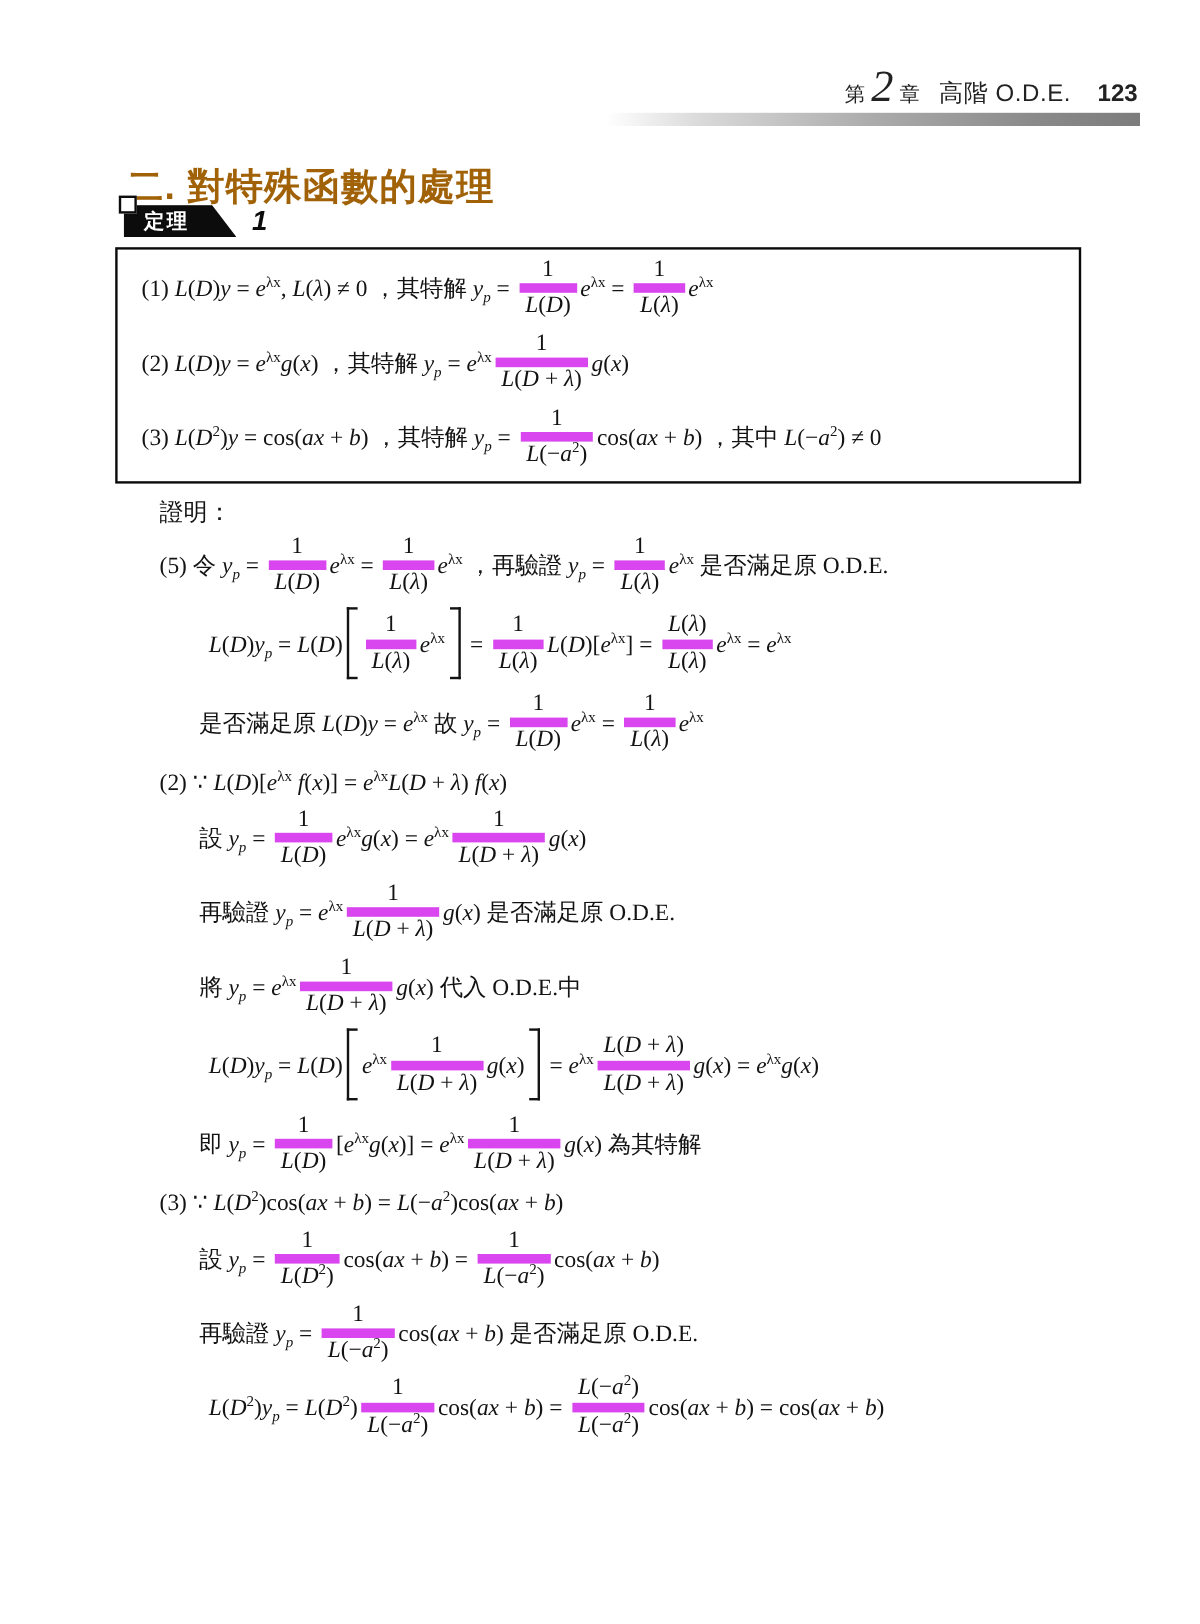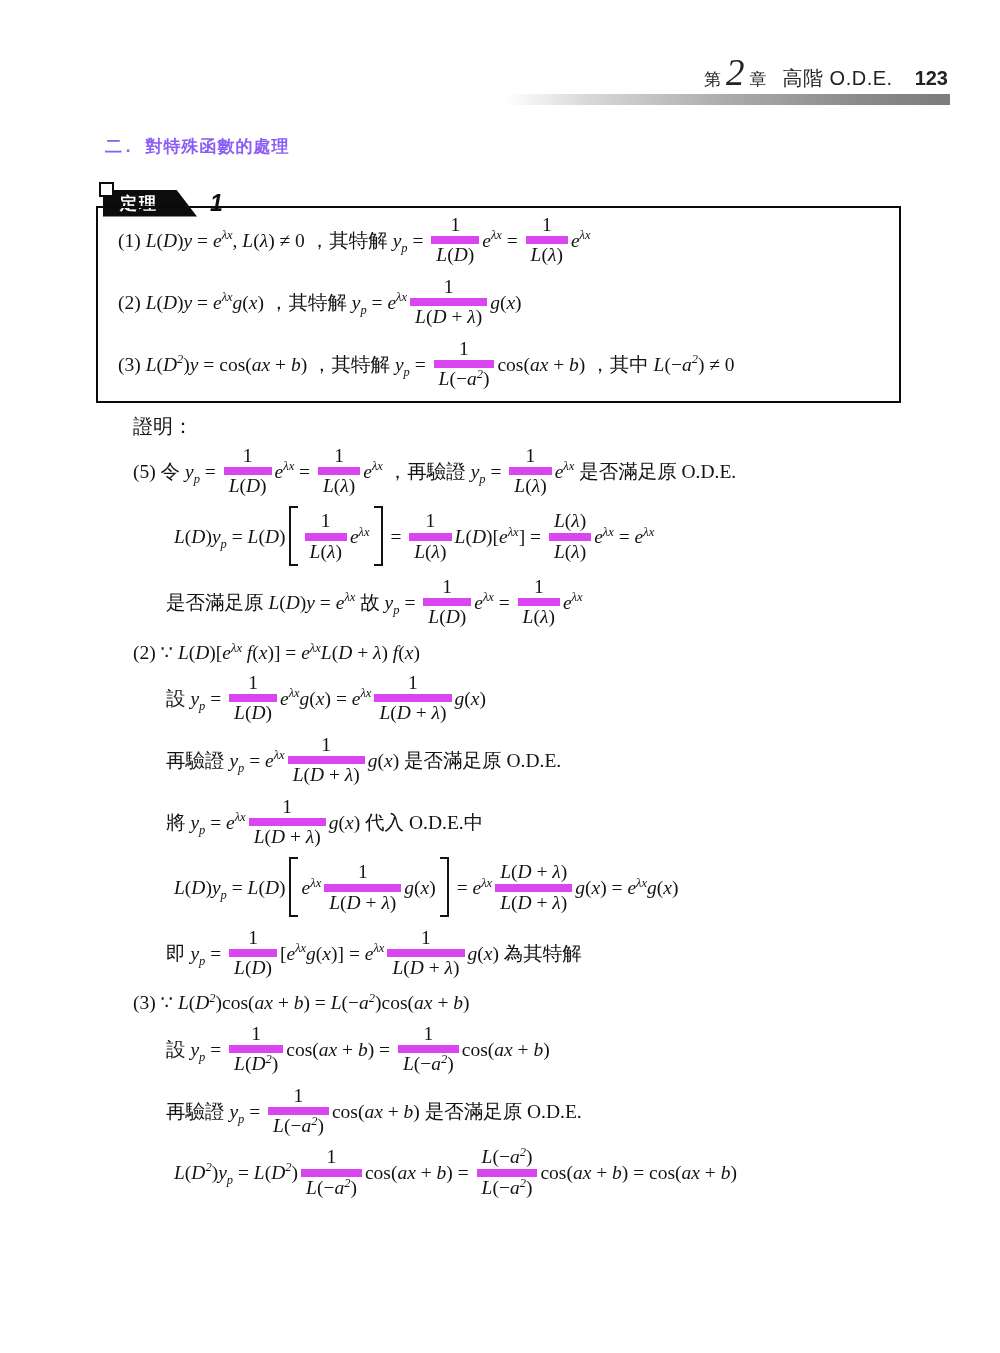--- a/index.html
+++ b/index.html
@@ -12,24 +12,24 @@
   .hdr{position:absolute;top:54px;right:52px;display:flex;align-items:baseline;
        font-family:"Liberation Sans","DejaVu Sans",sans-serif;color:#222;}
   .hdr .zh{font-size:17px;}
   .hdr .chnum{font-family:"Liberation Serif","DejaVu Serif",serif;font-style:italic;
        font-size:37px;line-height:1;margin:0 5px;font-weight:400;}
   .hdr .title{font-size:20px;margin-left:16px;letter-spacing:.5px;}
   .hdr .pg{font-size:20px;font-weight:bold;margin-left:22px;}
   .grad{position:absolute;top:94px;left:505px;width:445px;height:11px;
     background:linear-gradient(to right,#ffffff 0%,#d9d9d9 18%,#ababab 50%,#8a8a8a 80%,#7c7c7c 100%);}
   
-  .sect{position:absolute;left:105px;top:135px;font-family:Liberation Mono, monospace;
-        font-size:17px;font-weight:bold;color:#8b5cf6;letter-spacing:1px;}
+  .sect{position:absolute;left:105px;top:135px;font-family:Liberation Sans, sans-serif;
+        font-size:31px;font-weight:bold;color:#a16207;letter-spacing:1px;}
   
-  .badge{position:absolute;left:103px;top:189px;display:flex;align-items:center;height:28px;}
+  .badge{position:absolute;left:103px;top:170px;display:flex;align-items:center;height:28px;}
   .flag{position:relative;width:94px;height:27px;background:#0c0c0c;color:#fff;
         clip-path:polygon(0 0,78% 0,100% 100%,0 100%);
         font-family:"Liberation Sans","DejaVu Sans",sans-serif;font-size:17px;font-weight:bold;
         display:flex;align-items:center;padding-left:17px;box-sizing:border-box;letter-spacing:2px;}
   .sq{position:absolute;left:-4px;top:-7px;width:11px;height:11px;background:#fff;
       border:2.5px solid #0c0c0c;z-index:3;}
   .bnum{font-family:"Liberation Sans","DejaVu Sans",sans-serif;font-size:23px;font-weight:bold;
         font-style:italic;margin-left:13px;color:#0c0c0c;}
   
   .tbox{position:absolute;left:96px;top:206px;width:805px;height:197px;border:2.5px solid #0a0a0a;
@@ -38,21 +38,21 @@
   
   .proof{position:absolute;left:105px;top:413px;width:815px;margin-left:28px;}
   .plabel{font-size:20px;margin-bottom:7px;}
   
   .pline{font-size:19.5px;line-height:1.3;margin-bottom:9px;white-space:nowrap;}
   .ind0{padding-left:0;}
   .ind1{padding-left:33px;}
   .ind2{padding-left:41px;}
   .mr{font-family:"Liberation Serif","DejaVu Serif",serif;}
   .mi{font-family:"Liberation Serif","DejaVu Serif",serif;font-style:italic;}
-  sup.msup{font-style:italic;font-size:12.5px;line-height:0;font-family:"Liberation Serif","DejaVu Serif",serif;}
+  sup.msup{font-size:12.5px;line-height:0;font-family:"Liberation Serif","DejaVu Serif",serif;}
   sub.msub{font-style:italic;font-size:12.5px;line-height:0;font-family:"Liberation Serif","DejaVu Serif",serif;}
   .frac{display:inline-flex;flex-direction:column;align-items:center;vertical-align:middle;
         margin:0 3px;position:relative;top:-2px;line-height:1.15;}
   .frac .num,.frac .den{padding:0 5px;}
   .frac .den{border-top:8px solid #d946ef;}
   .bigb{display:inline-block;width:7px;height:56px;vertical-align:middle;position:relative;top:-3px;}
   .bigb.bl{border-left:2px solid #131313;border-top:2px solid #131313;border-bottom:2px solid #131313;margin:0 4px 0 3px;}
   .bigb.br{border-right:2px solid #131313;border-top:2px solid #131313;border-bottom:2px solid #131313;margin:0 3px 0 4px;}
 </style>
 </head>

